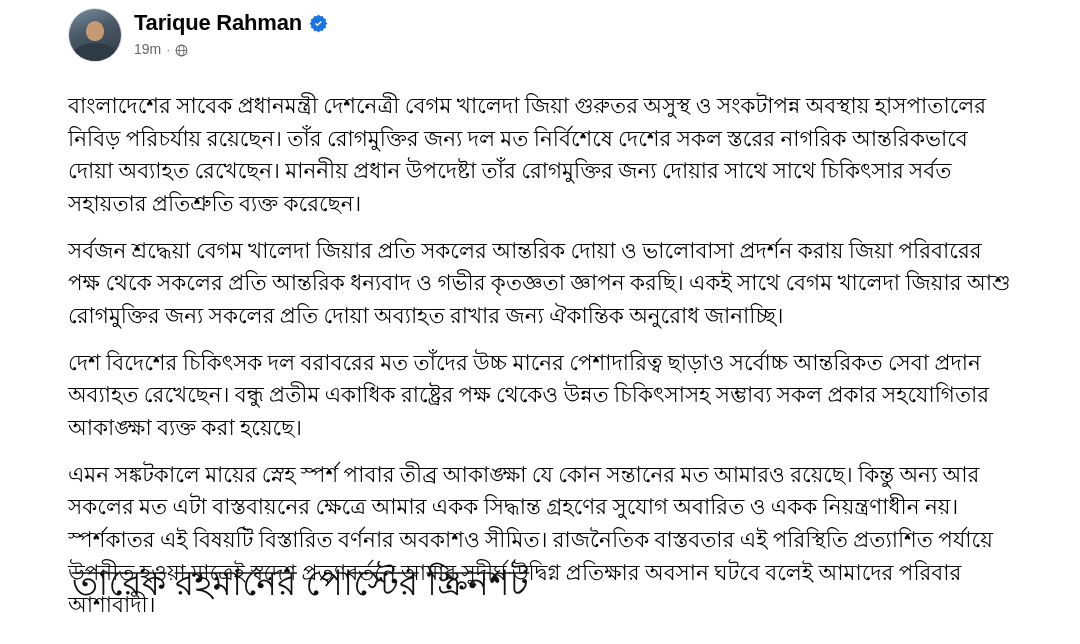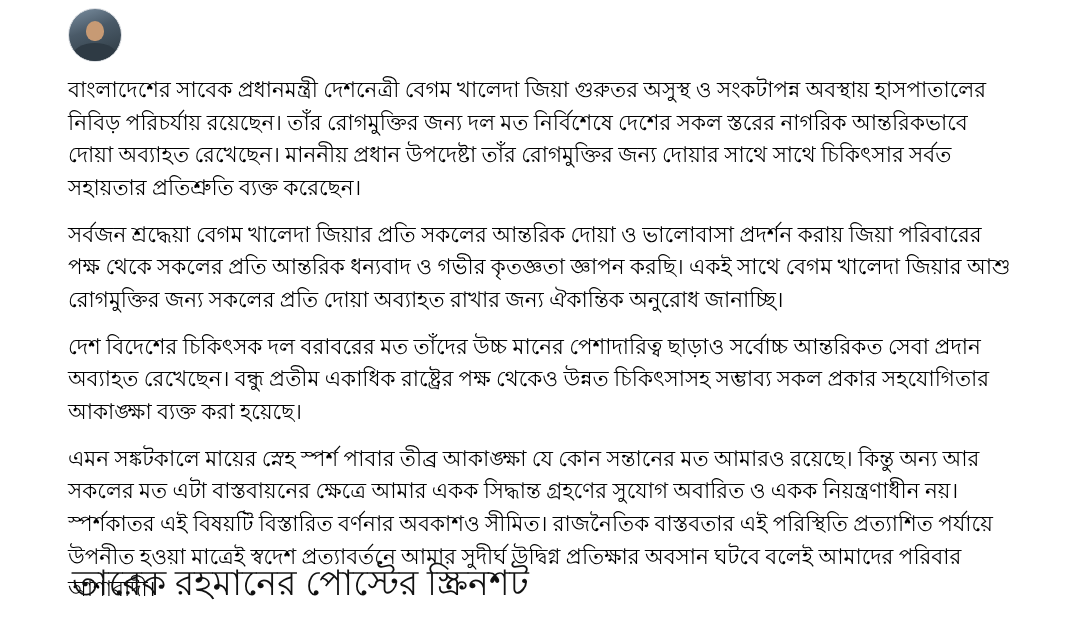--- a/index.html
+++ b/index.html
@@ -112,21 +112,21 @@
 
   .globe-icon {
     width: 13px;
     height: 13px;
     display: inline-block;
     position: relative;
     top: 1px;
   }
 
   .post-body {
-    margin-top: 12px;
+    margin-top: 28px;
     padding: 0 6px 0 8px;
     font-family: "Liberation Serif", "DejaVu Serif", serif;
     font-size: 21.5px;
     line-height: 1.52;
     color: #000000;
     text-align: left;
   }
 
   .post-body p {
     margin: 0 0 14px 0;
@@ -150,20 +150,42 @@
 <body>
 
 <div class="screen">
 
   <div class="post">
 
     <div class="post-header">
 
       <div class="avatar"></div>
 
+      <div class="header-text">
+        <div class="name-row">
+          <span class="author-name">Tarique Rahman</span>
+          <span class="verified">
+            <svg viewBox="0 0 24 24" width="19" height="19" aria-hidden="true">
+              <path fill="#1b74e4" d="M12 1.6l2.3 2.2 3.1-.4 1.1 3 3 1.1-.4 3.1 2.2 2.3-2.2 2.3.4 3.1-3 1.1-1.1 3-3.1-.4L12 24.4l-2.3-2.2-3.1.4-1.1-3-3-1.1.4-3.1L.7 12.9l2.2-2.3-.4-3.1 3-1.1 1.1-3 3.1.4z" transform="translate(0,-0.9) scale(1)"></path>
+              <path fill="#ffffff" d="M10.6 15.6l-3-3 1.3-1.3 1.7 1.7 4.2-4.2 1.3 1.3z"></path>
+            </svg>
+          </span>
+        </div>
+        <div class="meta-row">
+          <span>19m</span>
+          <span class="meta-dot">·</span>
+          <span class="globe-icon">
+            <svg viewBox="0 0 16 16" width="13" height="13" aria-hidden="true">
+              <circle cx="8" cy="8" r="6.6" fill="none" stroke="#65676b" stroke-width="1.3"></circle>
+              <ellipse cx="8" cy="8" rx="3" ry="6.6" fill="none" stroke="#65676b" stroke-width="1.1"></ellipse>
+              <line x1="1.5" y1="8" x2="14.5" y2="8" stroke="#65676b" stroke-width="1.1"></line>
+            </svg>
+          </span>
+        </div>
+      </div>
     </div>
 
     <div class="post-body">
       <p>বাংলাদেশের সাবেক প্রধানমন্ত্রী দেশনেত্রী বেগম খালেদা জিয়া গুরুতর অসুস্থ ও সংকটাপন্ন অবস্থায় হাসপাতালের নিবিড় পরিচর্যায় রয়েছেন। তাঁর রোগমুক্তির জন্য দল মত নির্বিশেষে দেশের সকল স্তরের নাগরিক আন্তরিকভাবে দোয়া অব্যাহত রেখেছেন। মাননীয় প্রধান উপদেষ্টা তাঁর রোগমুক্তির জন্য দোয়ার সাথে সাথে চিকিৎসার সর্বত সহায়তার প্রতিশ্রুতি ব্যক্ত করেছেন।</p>
       <p>সর্বজন শ্রদ্ধেয়া বেগম খালেদা জিয়ার প্রতি সকলের আন্তরিক দোয়া ও ভালোবাসা প্রদর্শন করায় জিয়া পরিবারের পক্ষ থেকে সকলের প্রতি আন্তরিক ধন্যবাদ ও গভীর কৃতজ্ঞতা জ্ঞাপন করছি। একই সাথে বেগম খালেদা জিয়ার আশু রোগমুক্তির জন্য সকলের প্রতি দোয়া অব্যাহত রাখার জন্য ঐকান্তিক অনুরোধ জানাচ্ছি।</p>
       <p>দেশ বিদেশের চিকিৎসক দল বরাবরের মত তাঁদের উচ্চ মানের পেশাদারিত্ব ছাড়াও সর্বোচ্চ আন্তরিকত সেবা প্রদান অব্যাহত রেখেছেন। বন্ধু প্রতীম একাধিক রাষ্ট্রের পক্ষ থেকেও উন্নত চিকিৎসাসহ সম্ভাব্য সকল প্রকার সহযোগিতার আকাঙ্ক্ষা ব্যক্ত করা হয়েছে।</p>
       <p>এমন সঙ্কটকালে মায়ের স্নেহ স্পর্শ পাবার তীব্র আকাঙ্ক্ষা যে কোন সন্তানের মত আমারও রয়েছে। কিন্তু অন্য আর সকলের মত এটা বাস্তবায়নের ক্ষেত্রে আমার একক সিদ্ধান্ত গ্রহণের সুযোগ অবারিত ও একক নিয়ন্ত্রণাধীন নয়। স্পর্শকাতর এই বিষয়টি বিস্তারিত বর্ণনার অবকাশও সীমিত। রাজনৈতিক বাস্তবতার এই পরিস্থিতি প্রত্যাশিত পর্যায়ে উপনীত হওয়া মাত্রেই স্বদেশ প্রত্যাবর্তনে আমার সুদীর্ঘ উদ্বিগ্ন প্রতিক্ষার অবসান ঘটবে বলেই আমাদের পরিবার আশাবাদী।</p>
     </div>
 
   </div>

